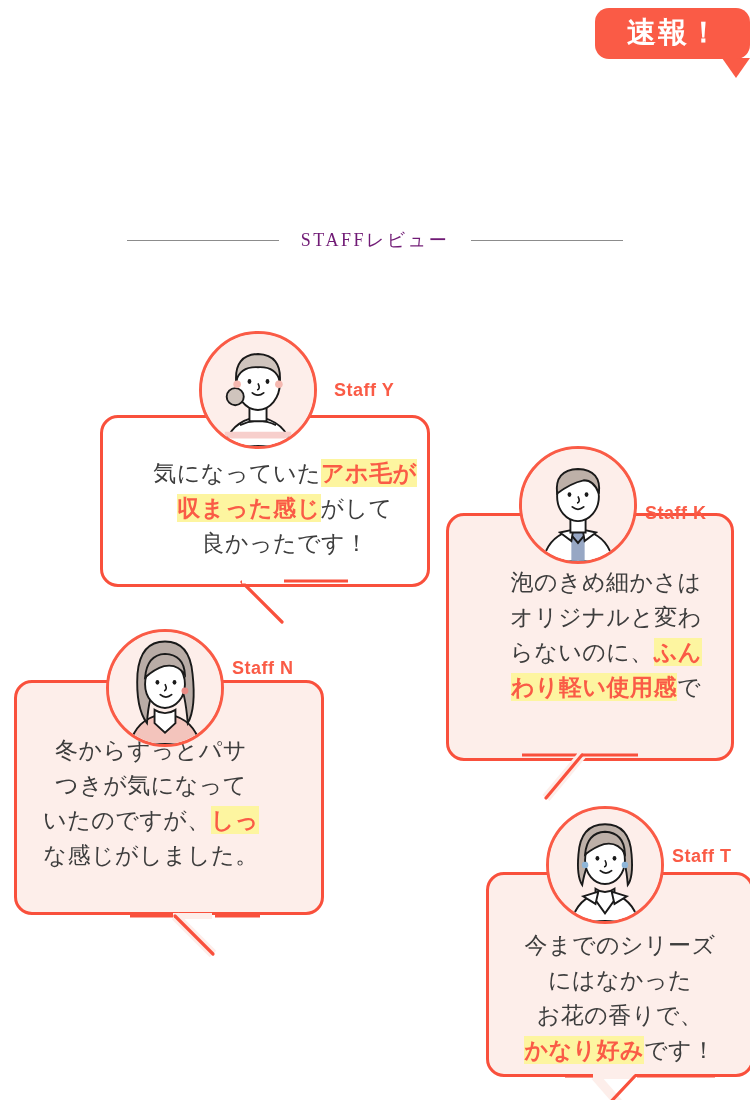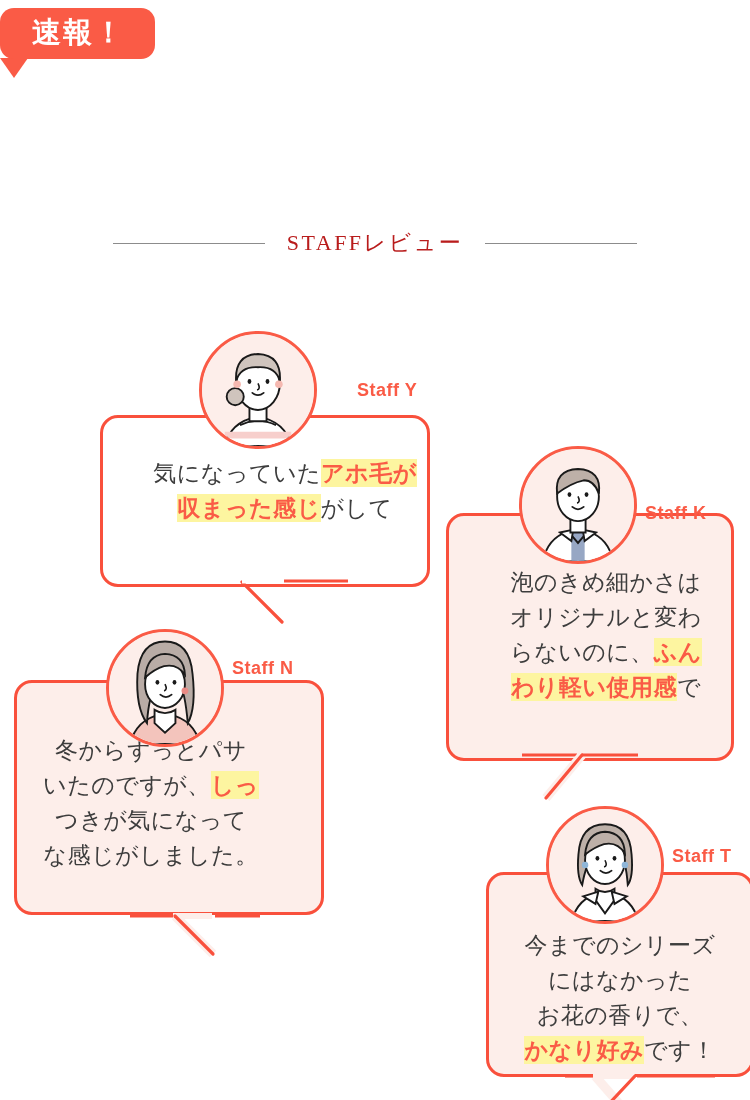--- a/index.html
+++ b/index.html
@@ -19,21 +19,21 @@
     background: #ffffff;
   }
 
   
   .badge-wrap {
     position: absolute;
     left: 0; right: 0;
     top: 8px;
     display: flex;
     flex-direction: column;
-    align-items: flex-start;
+    align-items: flex-end;
   }
   .badge {
     background: #fa5b46;
     color: #ffffff;
     font-size: 29px;
     font-weight: bold;
     letter-spacing: 2px;
     padding: 10px 30px 12px 32px;
     border-radius: 14px;
     line-height: 1;
@@ -69,22 +69,22 @@
     justify-content: center;
     gap: 22px;
   }
   .rule {
     width: 152px;
     height: 1px;
     background: #8c8c8c;
   }
   .subtitle {
     font-family: "Liberation Serif", "DejaVu Serif", serif;
-    font-size: 22px;
-    color: #b91c1c;
+    font-size: 18px;
+    color: #701a75;
     letter-spacing: 2.5px;
     white-space: nowrap;
   }
 
   
   .card { position: absolute; }
 
   .avatar {
     position: absolute;
     width: 118px;
@@ -174,25 +174,26 @@
         <circle cx="35" cy="66" r="9" fill="#cfc4bd" stroke="#1a1a1a" stroke-width="2"></circle>
         <circle cx="37" cy="53" r="4" fill="#f5b8b0"></circle>
         <circle cx="81" cy="53" r="4" fill="#f5b8b0"></circle>
         <ellipse cx="50" cy="50" rx="2" ry="2.6" fill="#1a1a1a"></ellipse>
         <ellipse cx="69" cy="50" rx="2" ry="2.6" fill="#1a1a1a"></ellipse>
         <path d="M59 52 q3 6-1 7" fill="none" stroke="#1a1a1a" stroke-width="1.7"></path>
         <path d="M53 62 q6 5 12 0" fill="none" stroke="#1a1a1a" stroke-width="1.8" stroke-linecap="round"></path>
       </svg>
     </div>
 
-    <div class="staff-name" style="left:334px; top:380px;margin-left:23px;">Staff Y</div>
+    <div class="staff-name" style="left:334px; top:380px;">Staff Y</div>
 
     <div class="bubble-text" style="left:100px; top:456px; width:370px;">
       <div><span>気になっていた</span><span class="hl">アホ毛が</span></div>
       <div><span class="hl">収まった感じ</span><span>がして</span></div>
+      <div><span>良かったです！</span></div>
     </div>
   </div>
 
   <div class="card">
 
     <div class="bubble pink" style="left:446px; top:513px; width:288px; height:248px;"></div>
     <svg class="tail" style="left:520px; top:752px;" width="120" height="60" viewBox="0 0 120 60">
       <path d="M2 3 L60 3" stroke="#f9503c" stroke-width="3.2" fill="none"></path>
       <path d="M57 3 L100 3" stroke="#fdeeea" stroke-width="5" fill="none"></path>
       <path d="M62 3 L26 46" stroke="#fdeeea" stroke-width="9" fill="none"></path>
@@ -252,22 +253,22 @@
         <ellipse cx="69" cy="53" rx="2" ry="2.5" fill="#1a1a1a"></ellipse>
         <path d="M59 55 q3 6-1 7" fill="none" stroke="#1a1a1a" stroke-width="1.7"></path>
         <path d="M54 66 q6 5 12 0" fill="none" stroke="#1a1a1a" stroke-width="1.8" stroke-linecap="round"></path>
       </svg>
     </div>
 
     <div class="staff-name" style="left:232px; top:658px;">Staff N</div>
 
     <div class="bubble-text" style="left:14px; top:733px; width:274px;">
       <div><span>冬からずっとパサ</span></div>
+      <div><span>つきが気になって</span></div>
       <div><span>いたのですが、</span><span class="hl">しっ</span></div>
-      <div><span>つきが気になって</span></div>
       <div><span>な感じがしました。</span></div>
     </div>
   </div>
 
   <div class="card">
 
     <div class="bubble pink" style="left:486px; top:872px; width:268px; height:205px;"></div>
     <svg class="tail" style="left:565px; top:1068px;" width="150" height="40" viewBox="0 0 150 40">
       <path d="M0 8 L30 8" stroke="#f9503c" stroke-width="3.2" fill="none"></path>
       <path d="M28 8 L70 8" stroke="#fdeeea" stroke-width="6" fill="none"></path>

